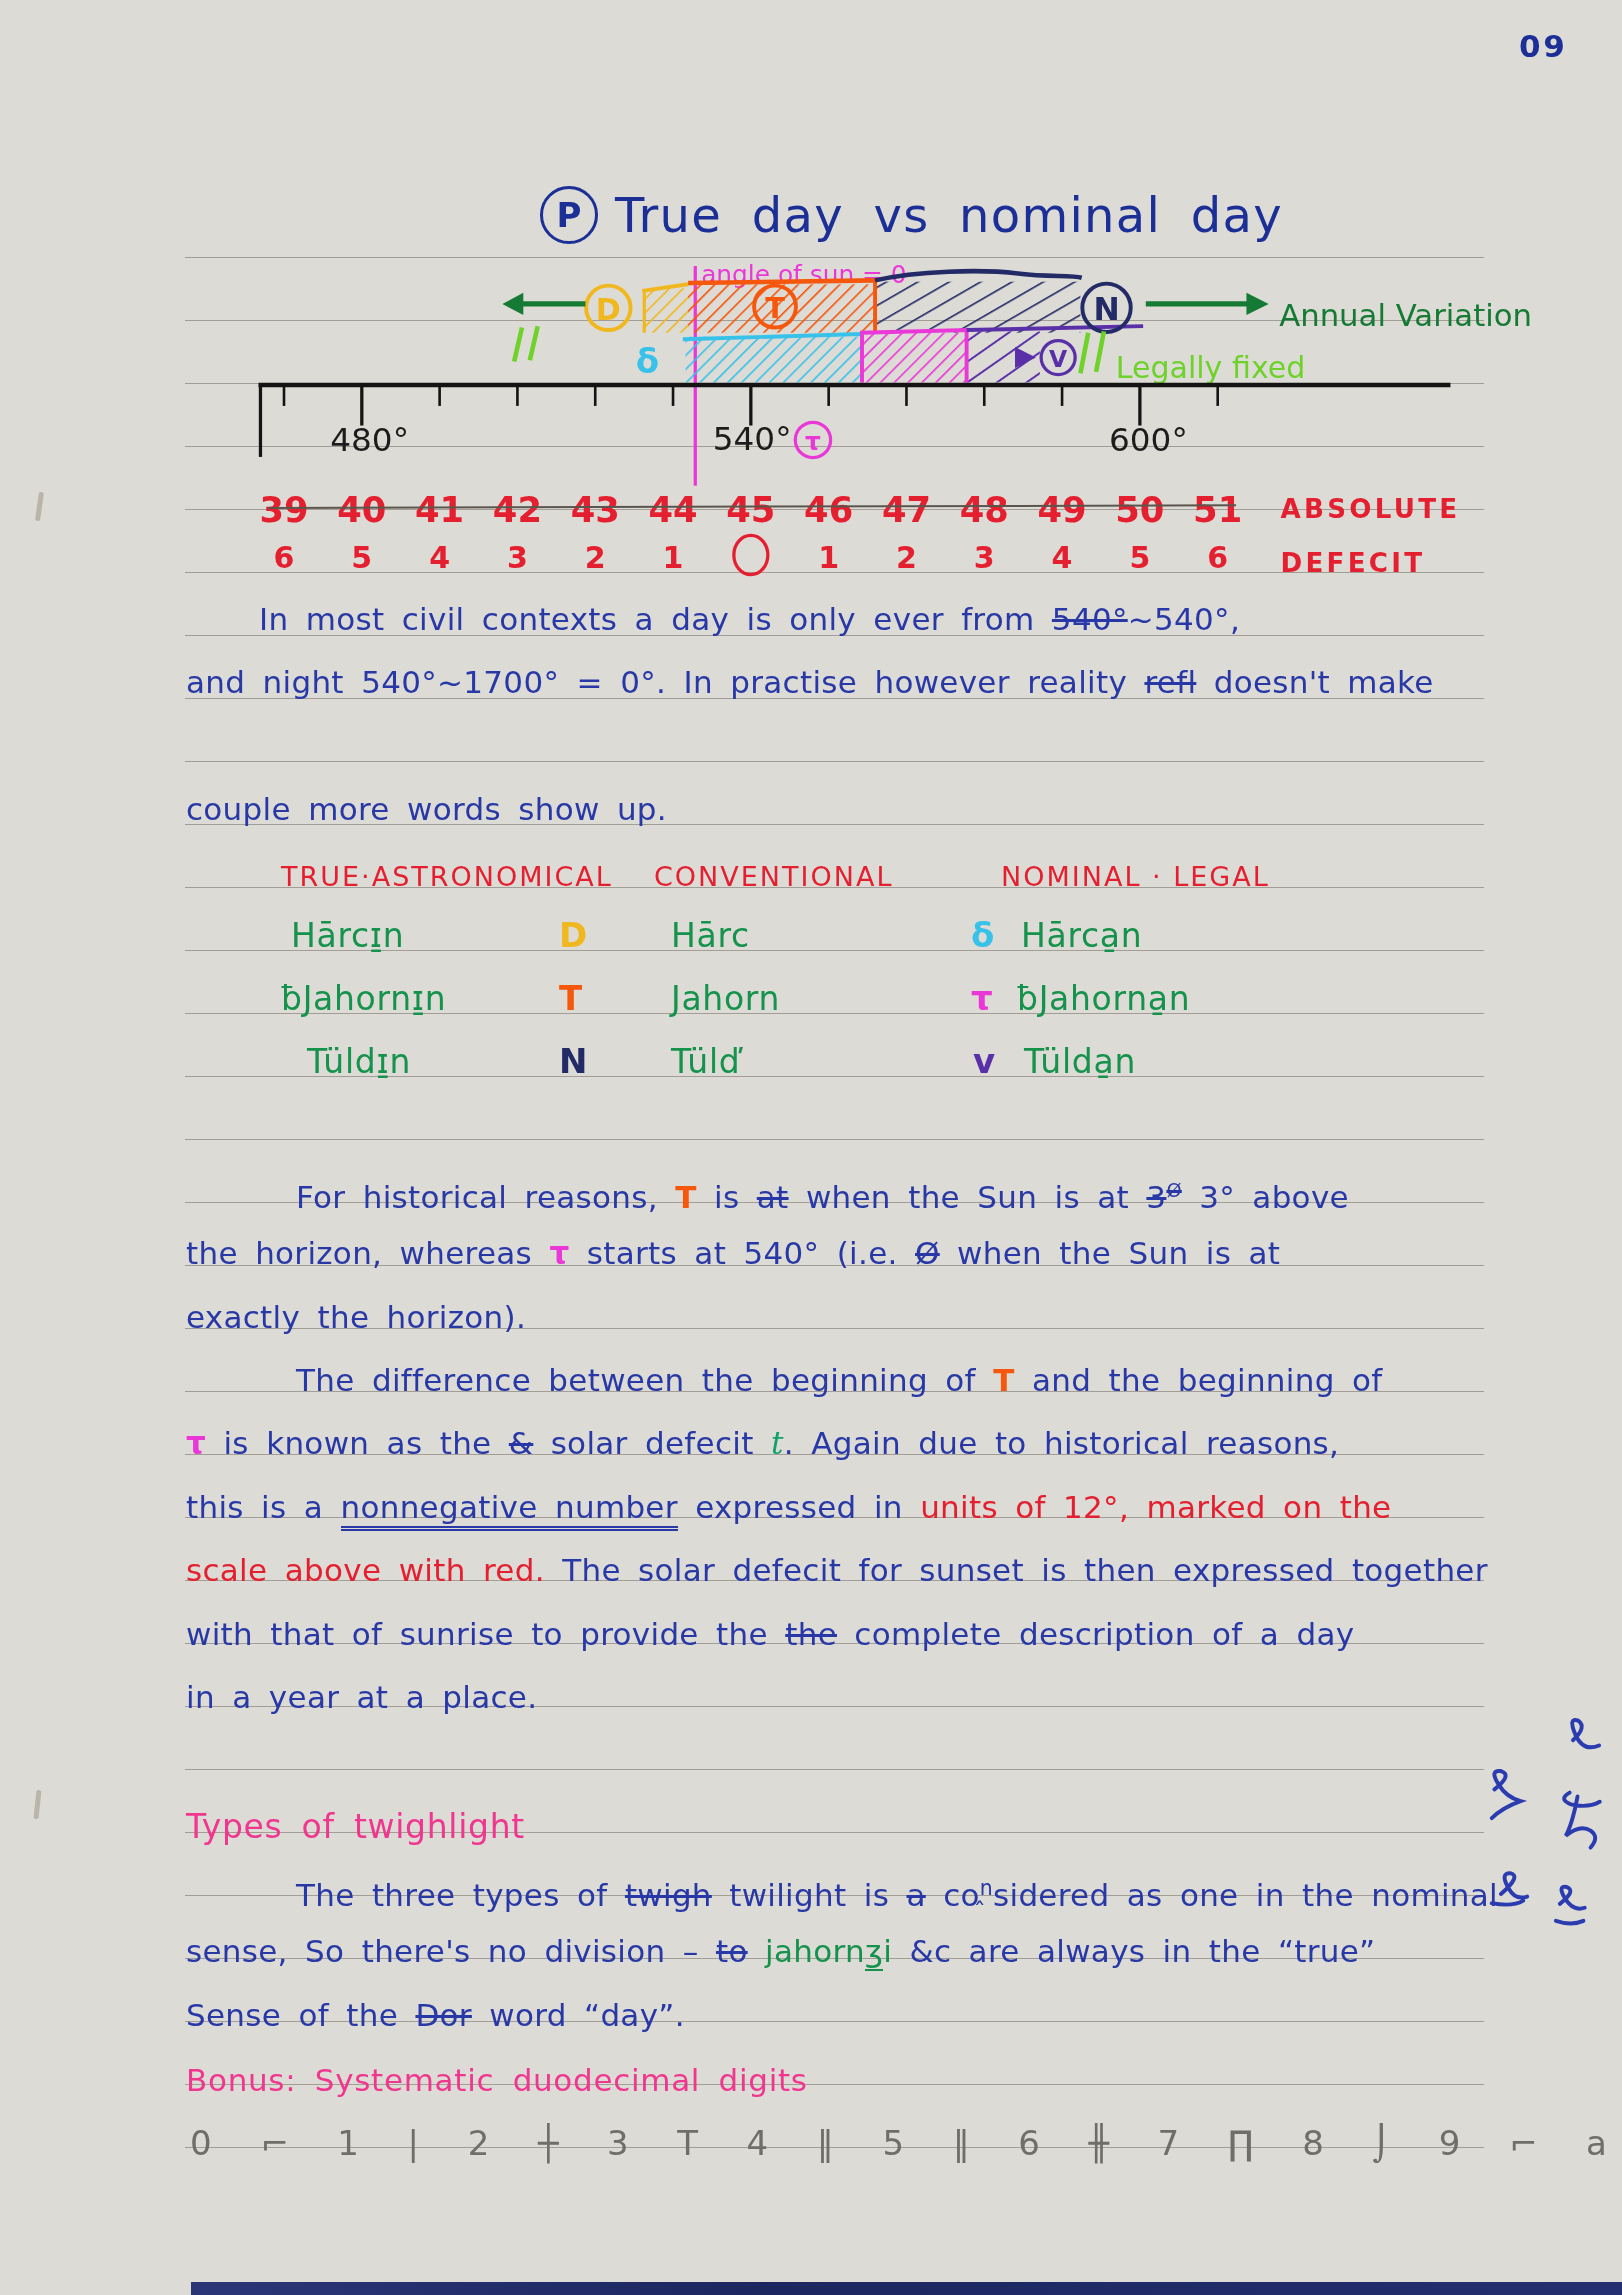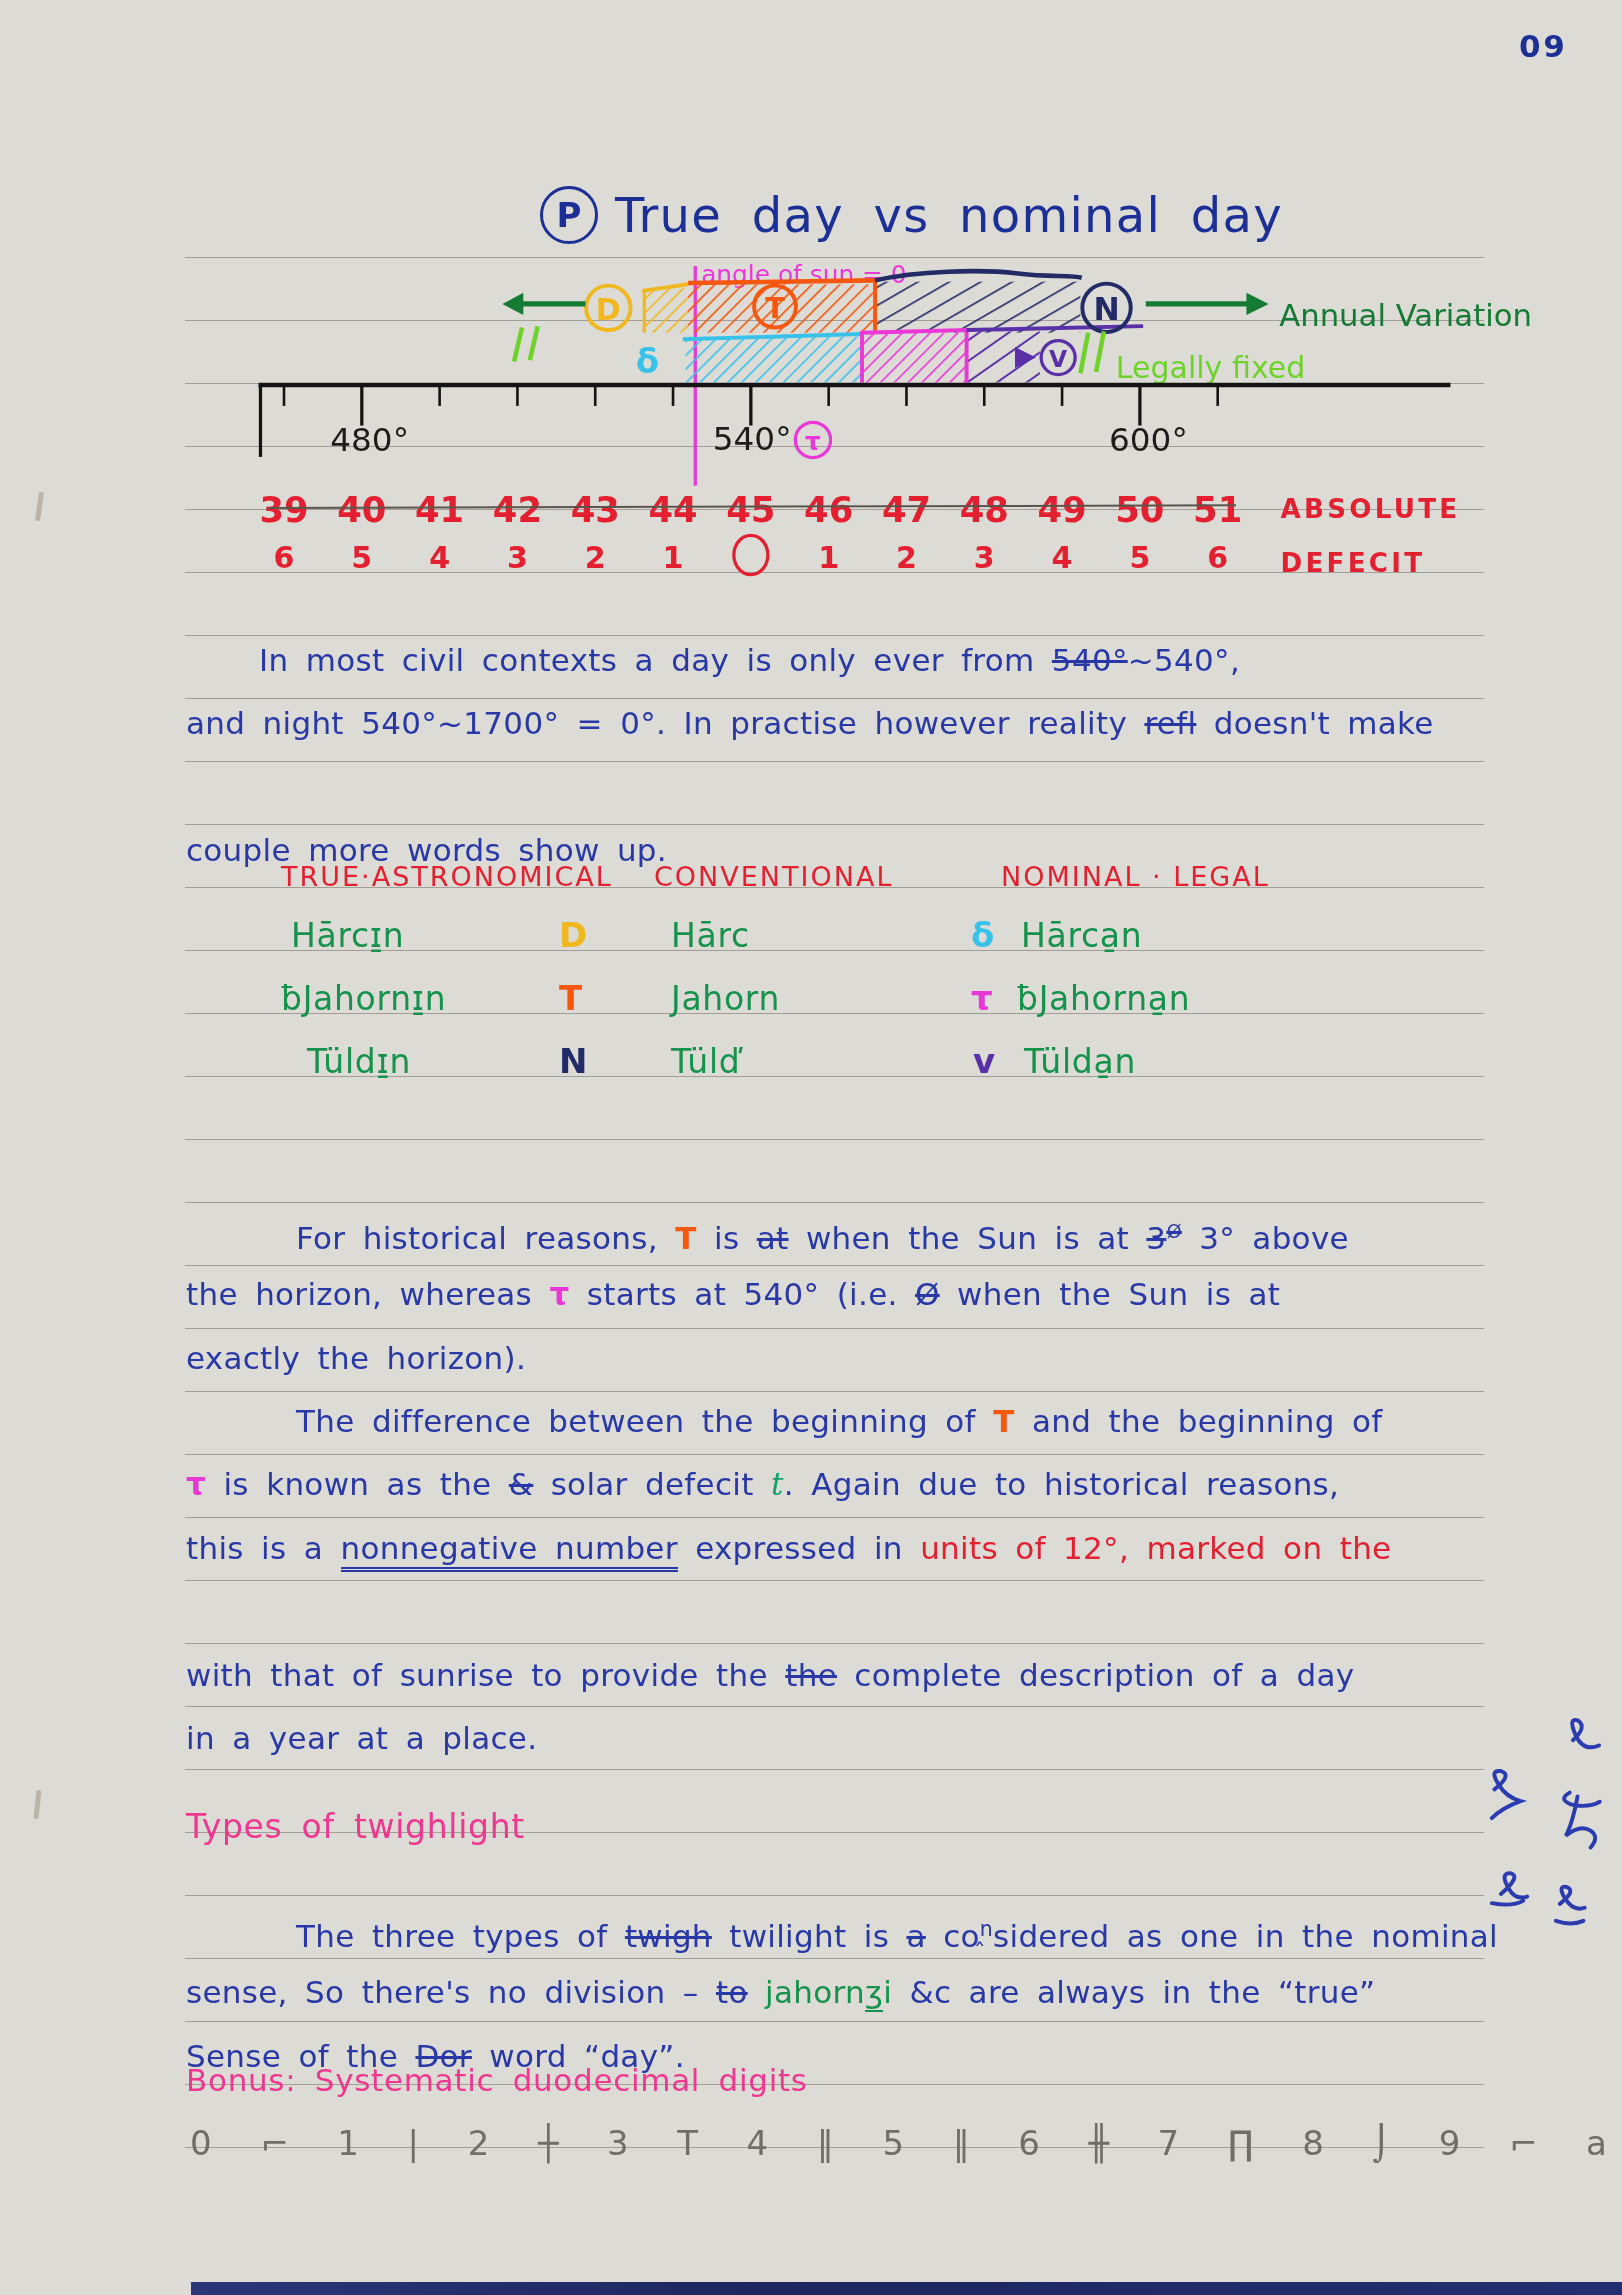--- a/index.html
+++ b/index.html
@@ -36,21 +36,21 @@
       var(--rule) 62px, var(--rule) 63px);
   }
   .pageno{position:absolute;left:1519px;top:27.5px;color:var(--ink-dark);
     font-size:31px;font-weight:bold;letter-spacing:2.6px;}
   .titlebar{position:absolute;left:540px;top:186px;display:flex;align-items:center;gap:17px;color:var(--ink-dark);}
   .pbadge{width:52px;height:52px;border:3.3px solid var(--ink-dark);border-radius:50%;
     display:flex;align-items:center;justify-content:center;font-size:34px;font-weight:bold;}
   .titletext{font-size:48px;letter-spacing:1.3px;word-spacing:13px;font-weight:500;}
   
   .line{position:absolute;left:186px;width:1305px;height:43px;line-height:41px;
-    font-size:31px;color:var(--ink);letter-spacing:0.3px;word-spacing:7.2px;white-space:nowrap;margin-top:41px;}
+    font-size:31px;color:var(--ink);letter-spacing:0.3px;word-spacing:7.2px;white-space:nowrap;}
   .ind{padding-left:73px;}
   .ind2{padding-left:110px;}
   .st{text-decoration:line-through;text-decoration-thickness:2.6px;}
   .red{color:var(--red);}
   .grn{color:var(--green);}
   .grnu{color:var(--green);border-bottom:2.6px solid var(--green);}
   .or{color:var(--orange);font-weight:bold;}
   .mg{color:var(--magenta);font-weight:bold;}
   .teal{color:#12a06e;font-style:italic;font-family:"DejaVu Serif",serif;}
   .sup{vertical-align:super;font-size:.62em;}
@@ -239,20 +239,21 @@
     <span class="sy c-p" style="left:973px">v</span>
     <span class="tw" style="left:1024px">Tülda̱n</span>
   </div>
 
   <div class="line ind2" style="top:1170px"><span>For historical reasons, </span><span class="or">T</span><span> is </span><span class="st">at</span><span> when the Sun is at </span><span class="st">3</span><span class="sup st">Ø</span><span> 3° above</span></div>
   <div class="line" style="top:1233px"><span>the horizon, whereas </span><span class="mg">τ</span><span> starts at 540° (i.e. </span><span class="st">Ø</span><span> when the Sun is at</span></div>
   <div class="line" style="top:1297px"><span>exactly the horizon).</span></div>
   <div class="line ind2" style="top:1360px"><span>The difference between the beginning of </span><span class="or">T</span><span> and the beginning of</span></div>
   <div class="line" style="top:1423px"><span class="mg">τ</span><span> is known as the </span><span class="st">&amp;</span><span> solar defecit </span><span class="teal">t</span><span>.  Again due to historical reasons,</span></div>
   <div class="line" style="top:1487px"><span>this is a </span><span class="udbl">nonnegative number</span><span> expressed in </span><span class="red">units of 12°, marked on the</span></div>
+  <div class="line" style="top:1550px"><span class="red">scale above with red.  </span><span>The solar defecit for sunset is then expressed together</span></div>
   <div class="line" style="top:1614px"><span>with that of sunrise to provide the </span><span class="st">the</span><span> complete description of a day</span></div>
   <div class="line" style="top:1677px"><span>in a year at a place.</span></div>
 
   <div class="heading-pink" style="top:1807px">Types of twighlight</div>
   <div class="line ind2" style="top:1868px"><span>The three types of </span><span class="st">twigh</span><span> twilight is </span><span class="st">a</span><span> co</span><span class="ins">n</span><span class="caret">ˆ</span><span>sidered as one in the nominal</span></div>
   <div class="line" style="top:1931px"><span>sense, So there's no division – </span><span class="st">to</span><span> </span><span class="grn">jahorn</span><span class="grnu">ʒ</span><span class="grn">i</span><span> &amp;c are always in the “true”</span></div>
   <div class="line" style="top:1995px"><span>Sense of the </span><span class="st">Dor</span><span> word “day”.</span></div>
 
   <div class="heading-pink" style="top:2062px;font-size:31px">Bonus: Systematic duodecimal digits</div>
   <div class="duodec" style="top:2123px">0 ⌐  1 |  2 ┼  3 T  4 ‖  5 ‖  6 ╫  7 ∏  8 ⌡  9 ⌐  a ┤  Γ ˥</div>

